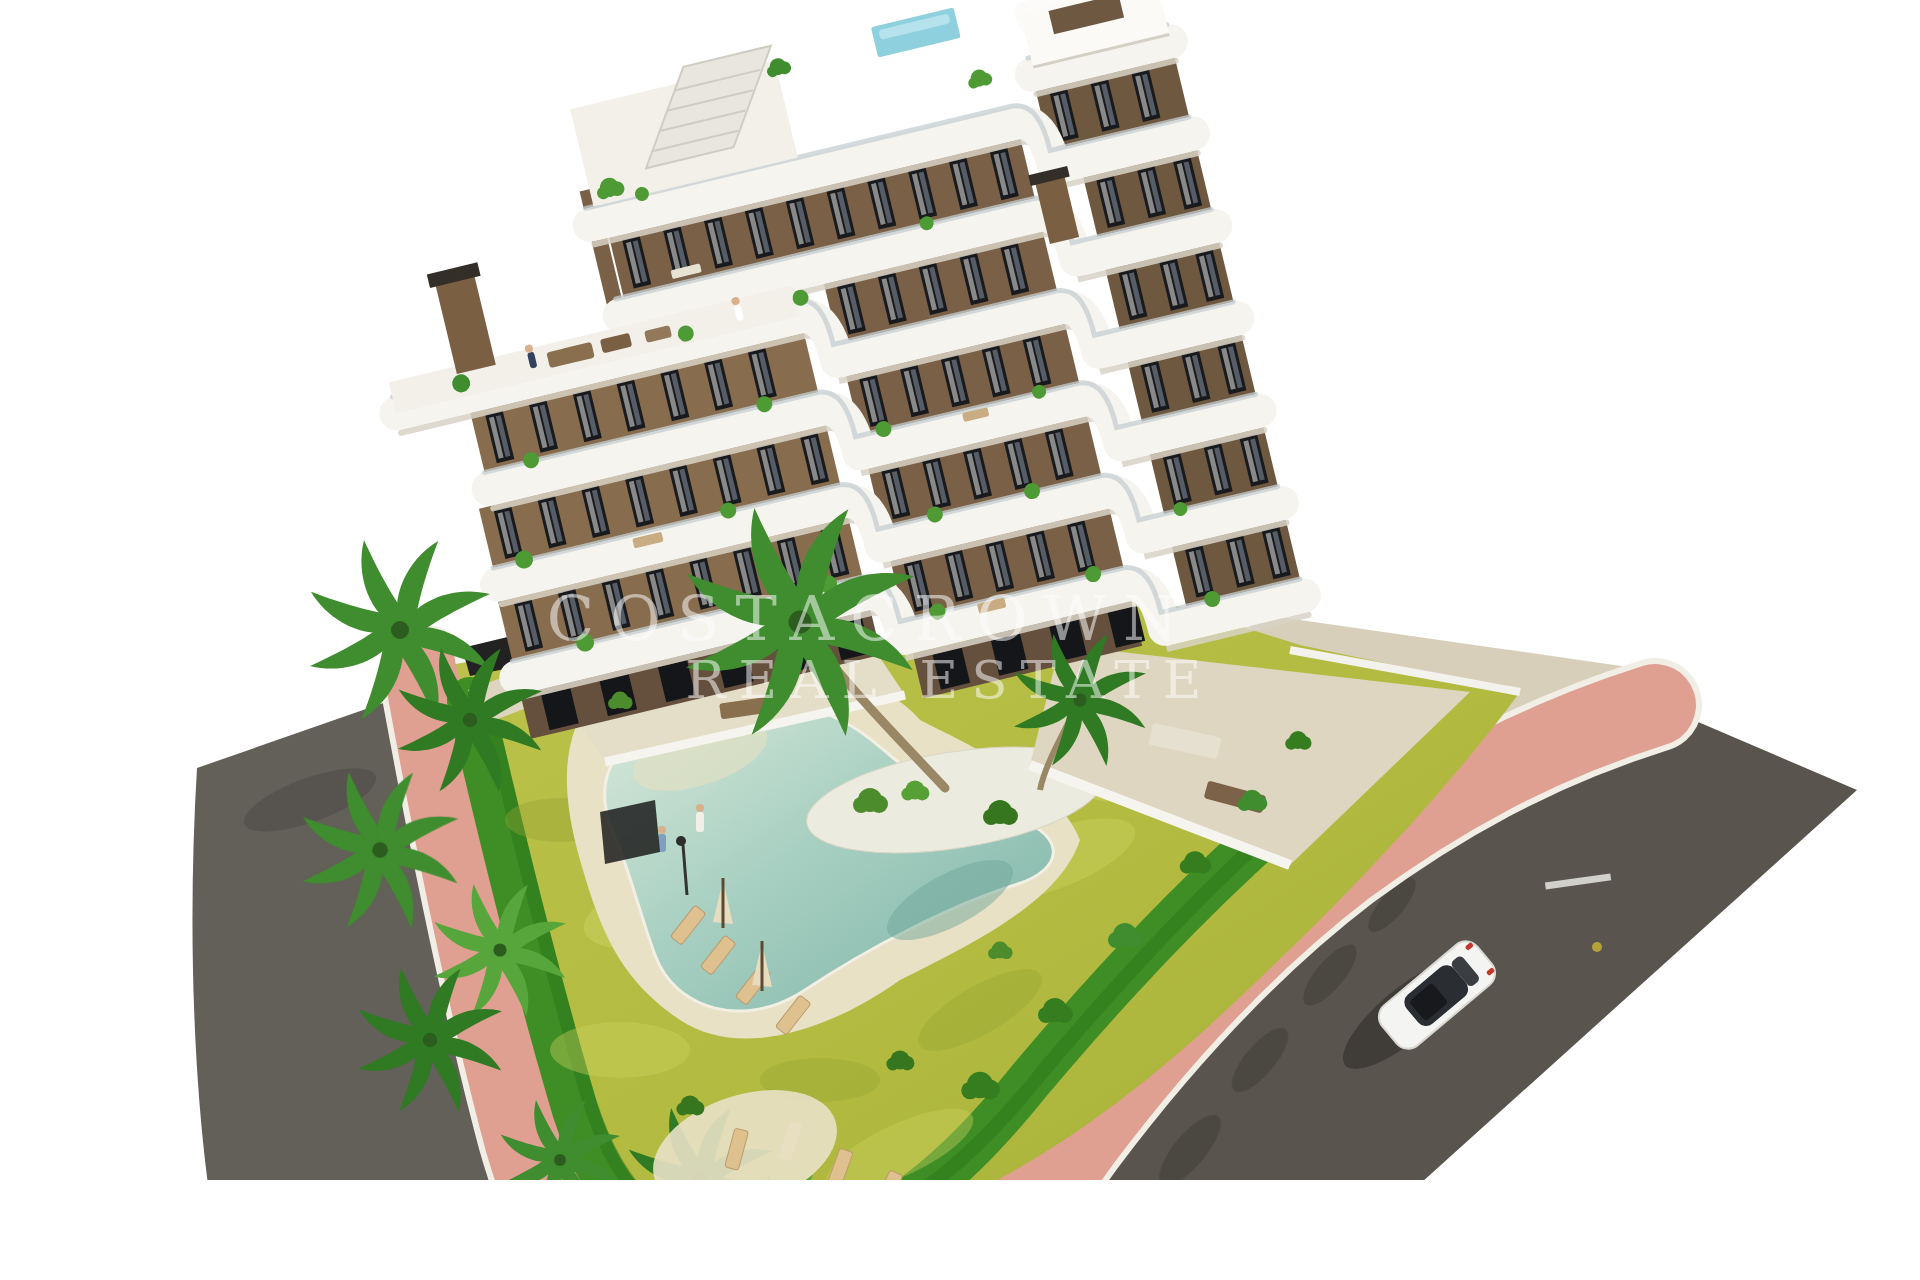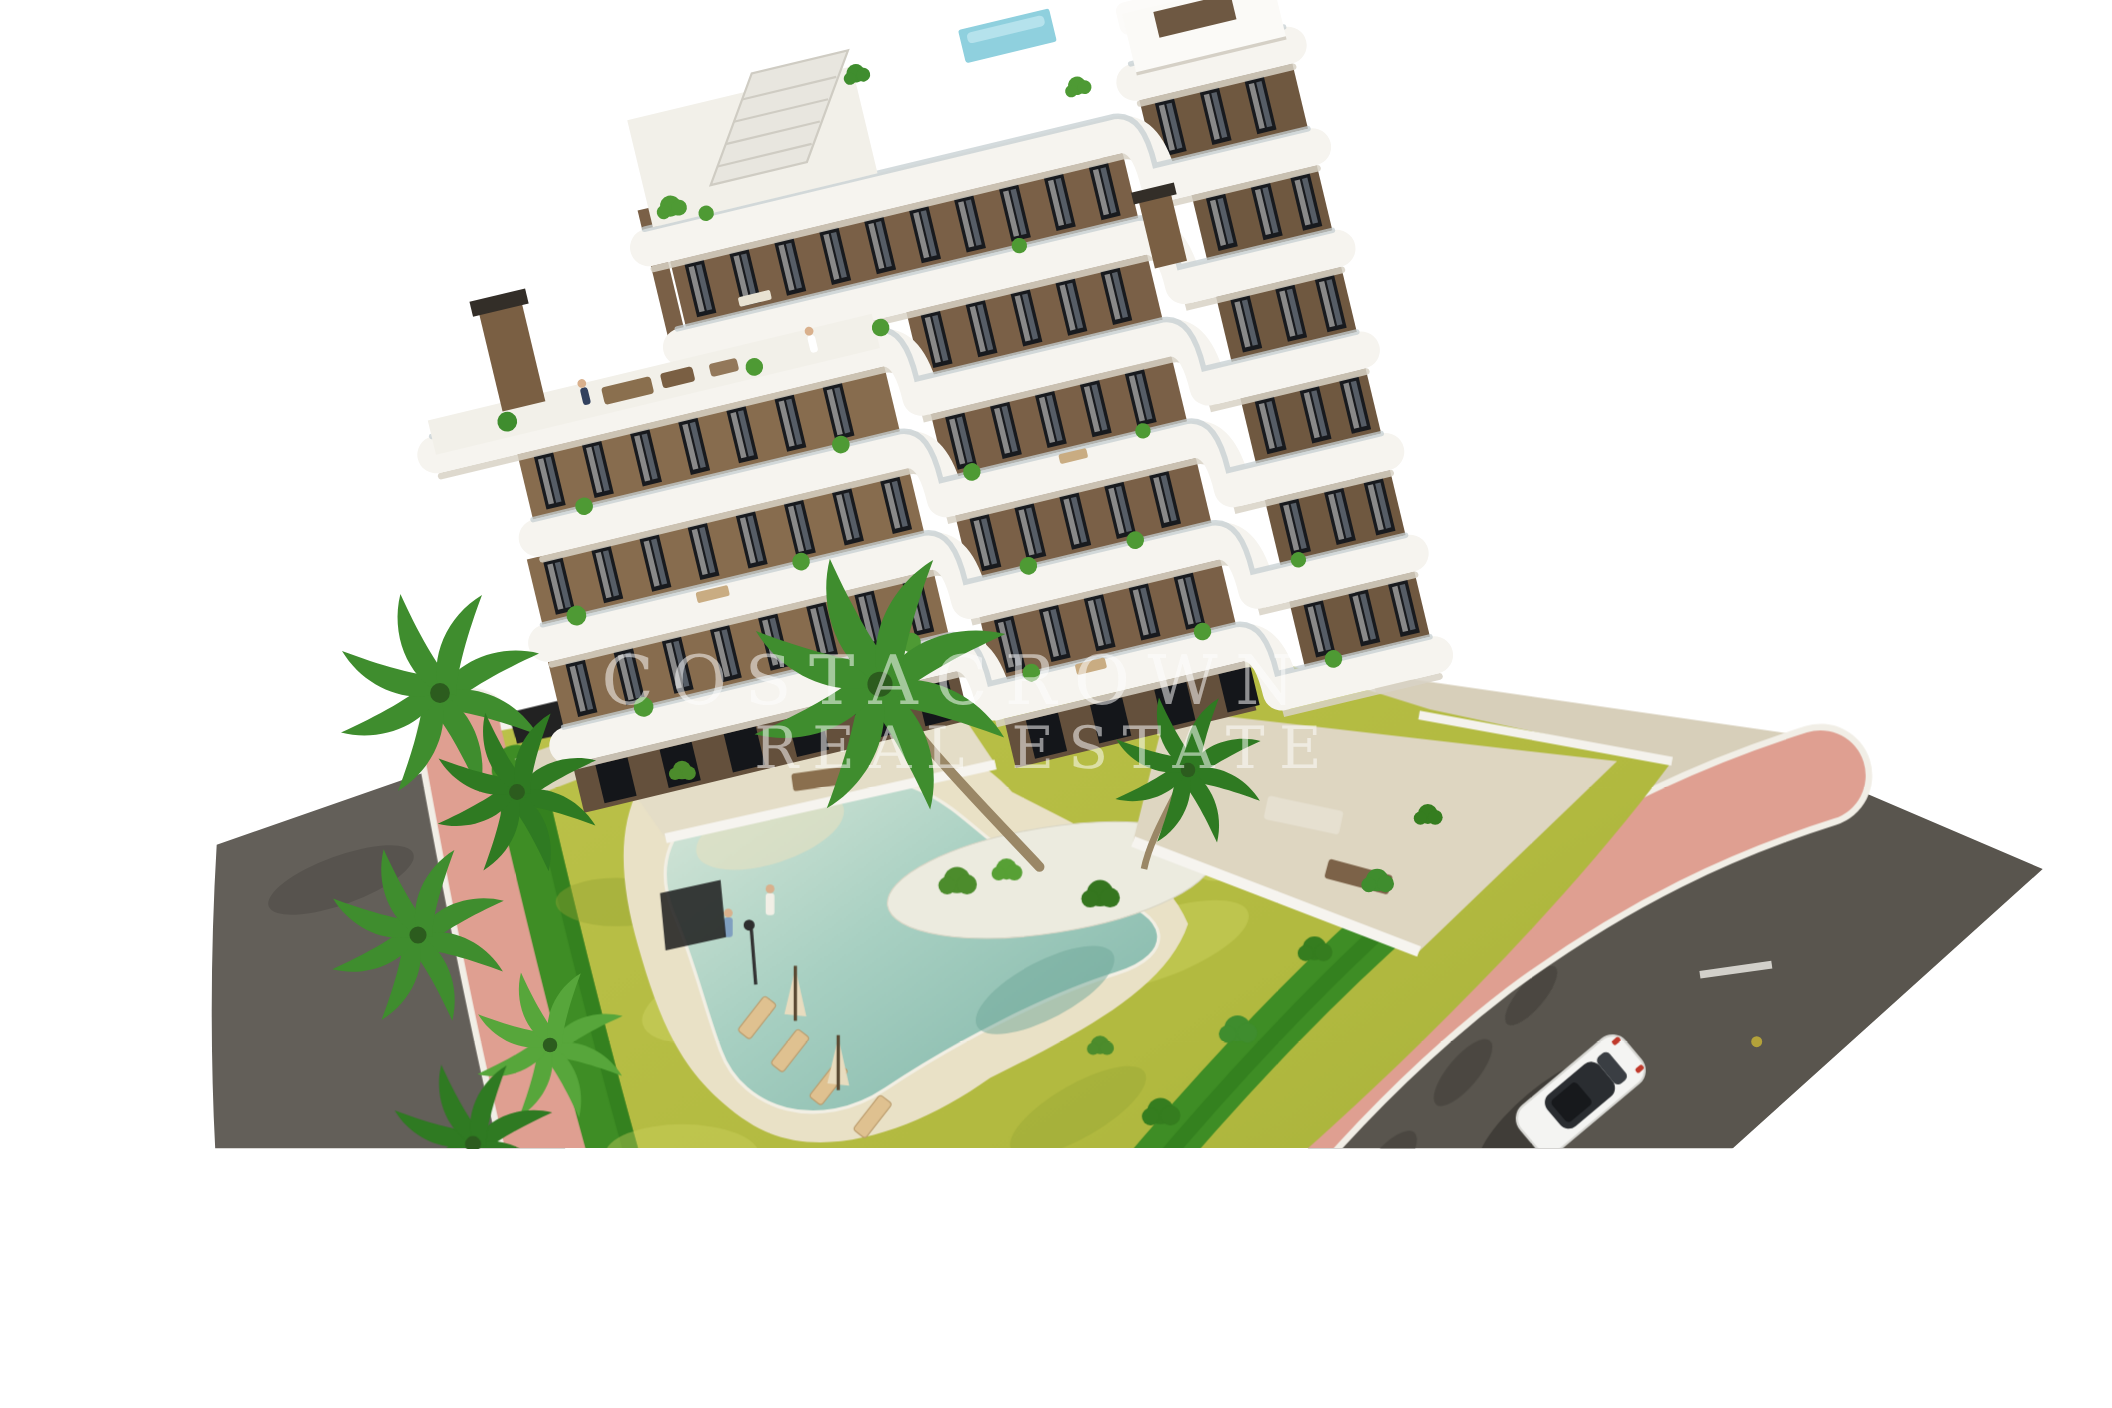--- a/index.html
+++ b/index.html
@@ -1,16 +1,16 @@
 <!DOCTYPE html>
 <html><head>
 <meta charset="utf-8">
 <style>
   html,body{margin:0;padding:0;background:#ffffff;}
-  .stage{position:relative;width:1920px;height:1044px;overflow:hidden;background:#fff;
+  .stage{position:relative;width:1920px;height:1180px;overflow:hidden;background:#fff;
          font-family:"DejaVu Sans",sans-serif;}
   svg{position:absolute;left:0;top:0;}
   
   .band{stroke:#f6f4ef;stroke-width:34;fill:none;stroke-linecap:round;stroke-linejoin:round;}
   .rail{stroke:#c6cfd1;stroke-width:5;fill:none;stroke-linecap:round;opacity:.75;}
   .bshadow{stroke:#d8d2c6;stroke-width:6;fill:none;stroke-linecap:round;opacity:.85;}
   .fA{fill:#876c4e;} .fB{fill:#7a6047;} .fC{fill:#6f5840;} .fG{fill:#64503c;}
   .roofslab{fill:#f2f0e9;}
   .curb{stroke:#f1eee6;stroke-width:94;fill:none;stroke-linecap:round;}
   .walkpink{stroke:#df9f91;stroke-width:82;fill:none;stroke-linecap:round;}

